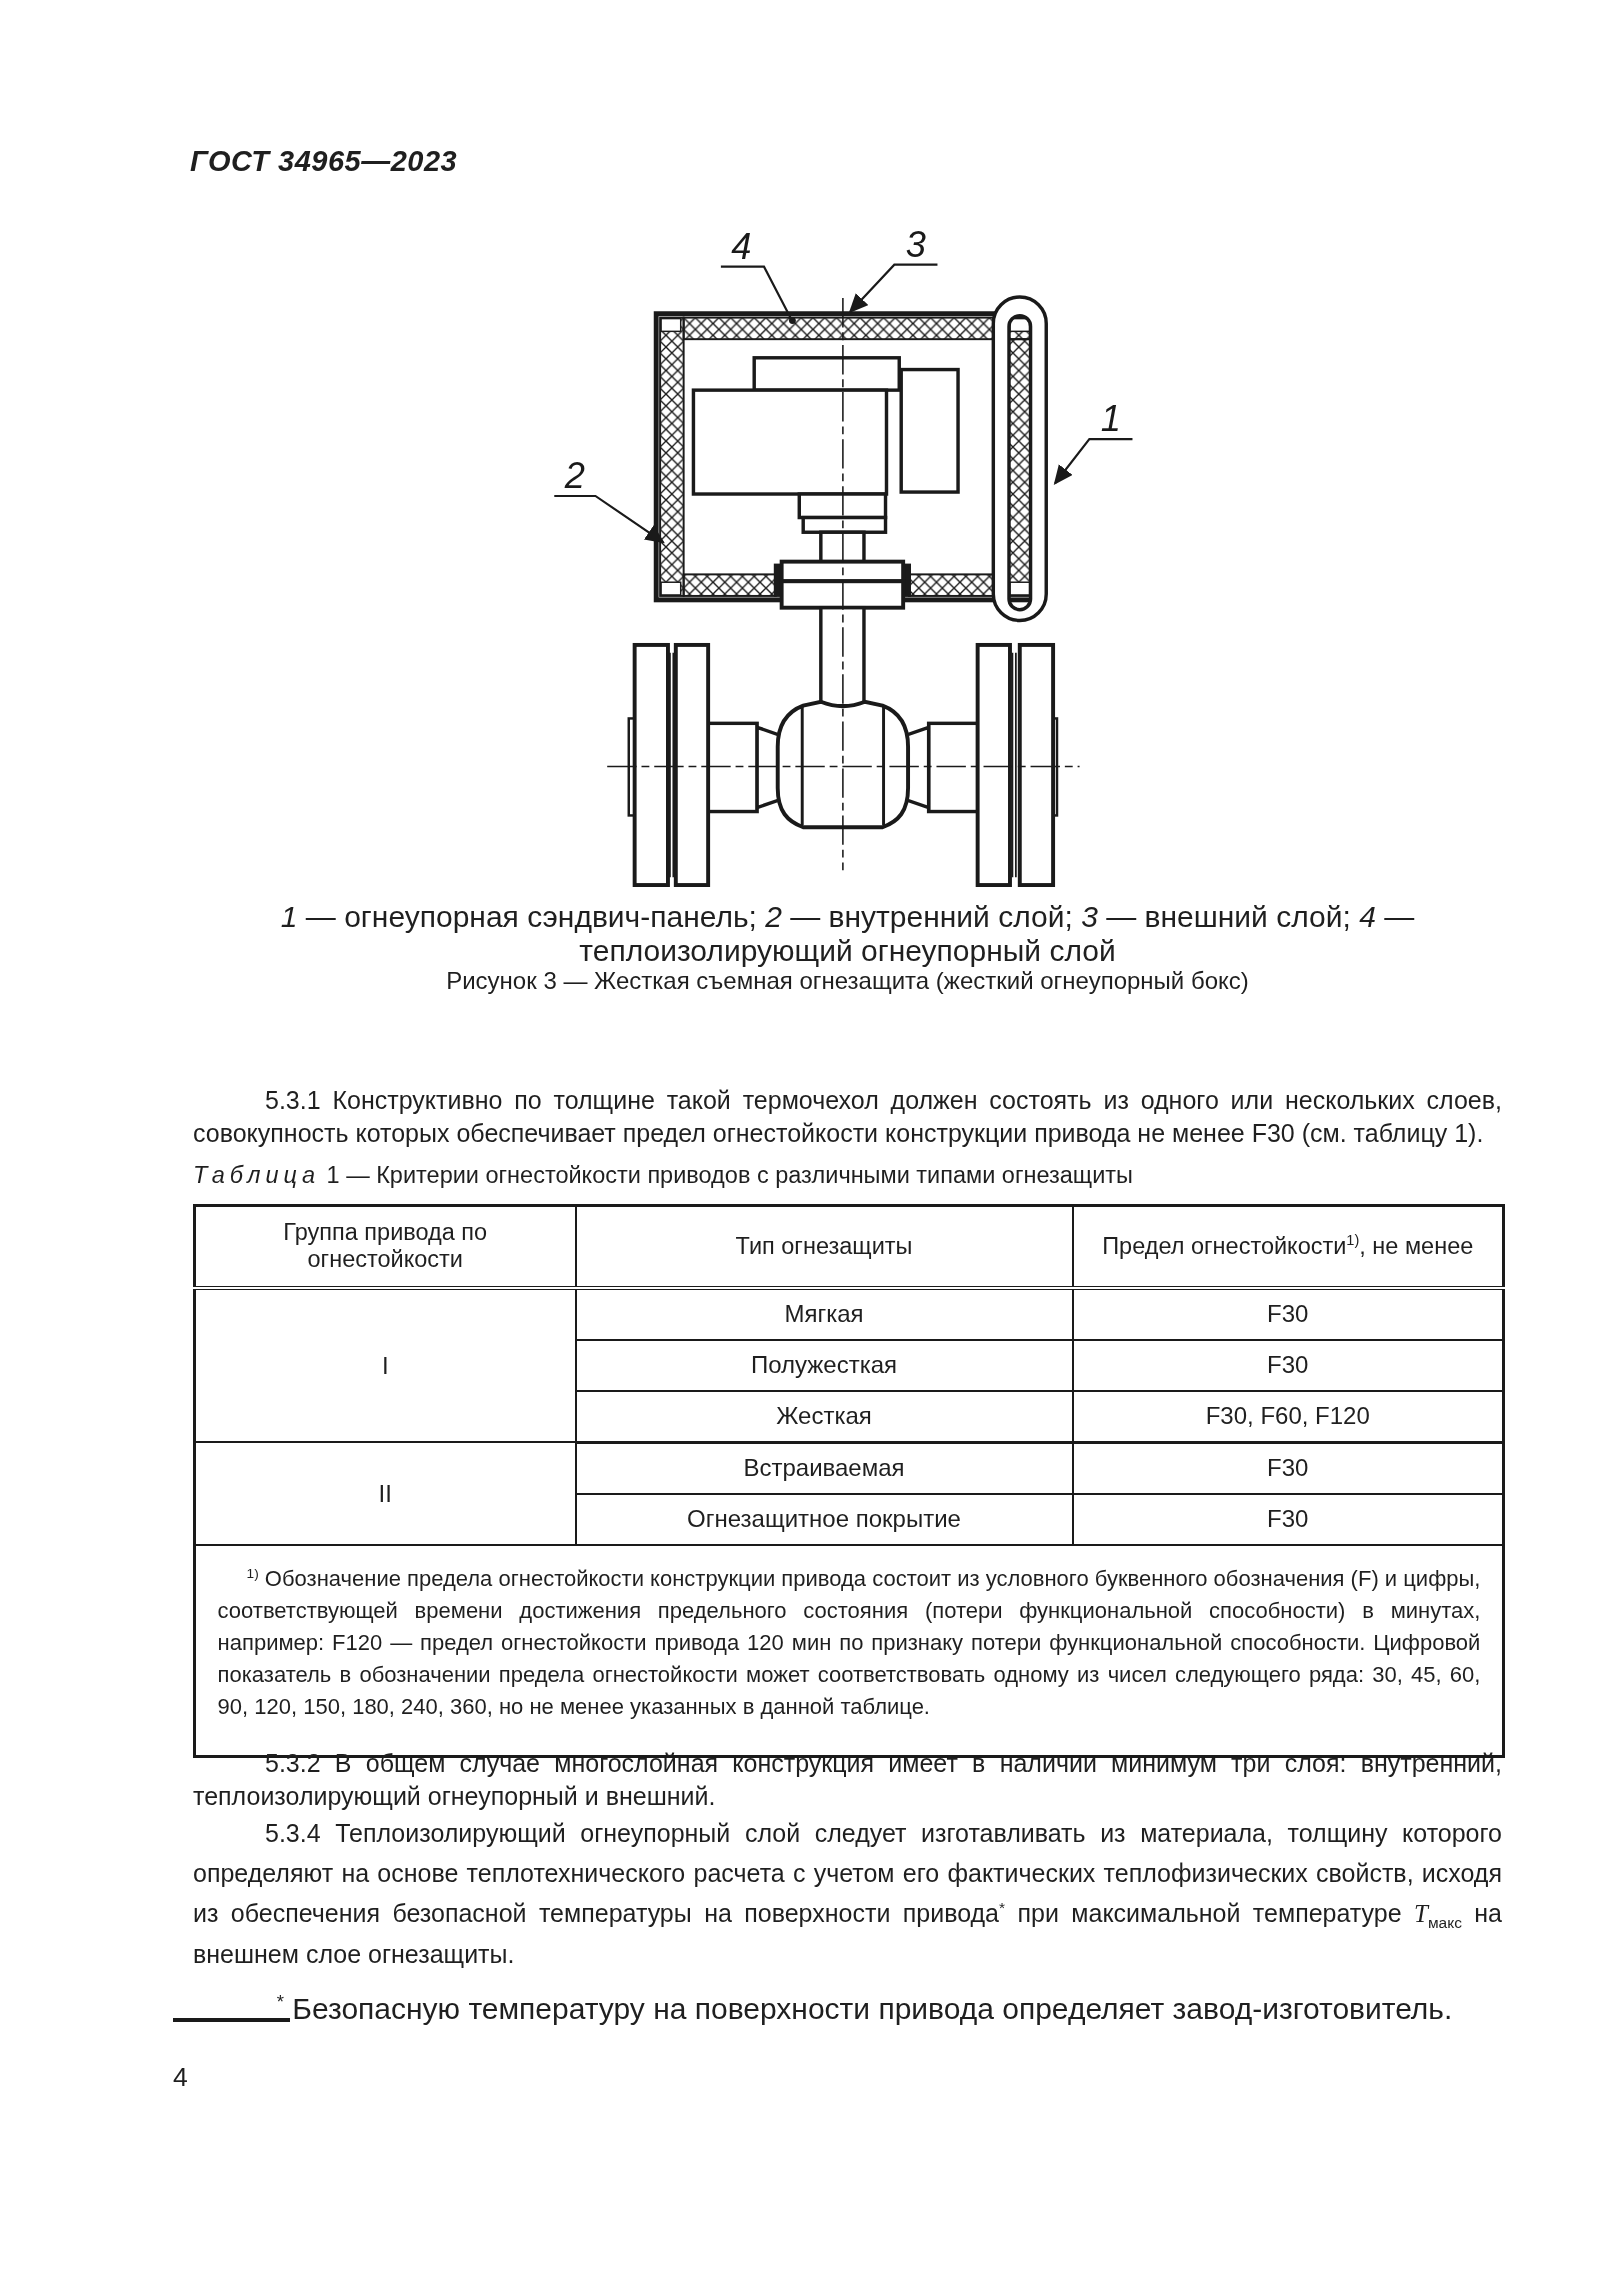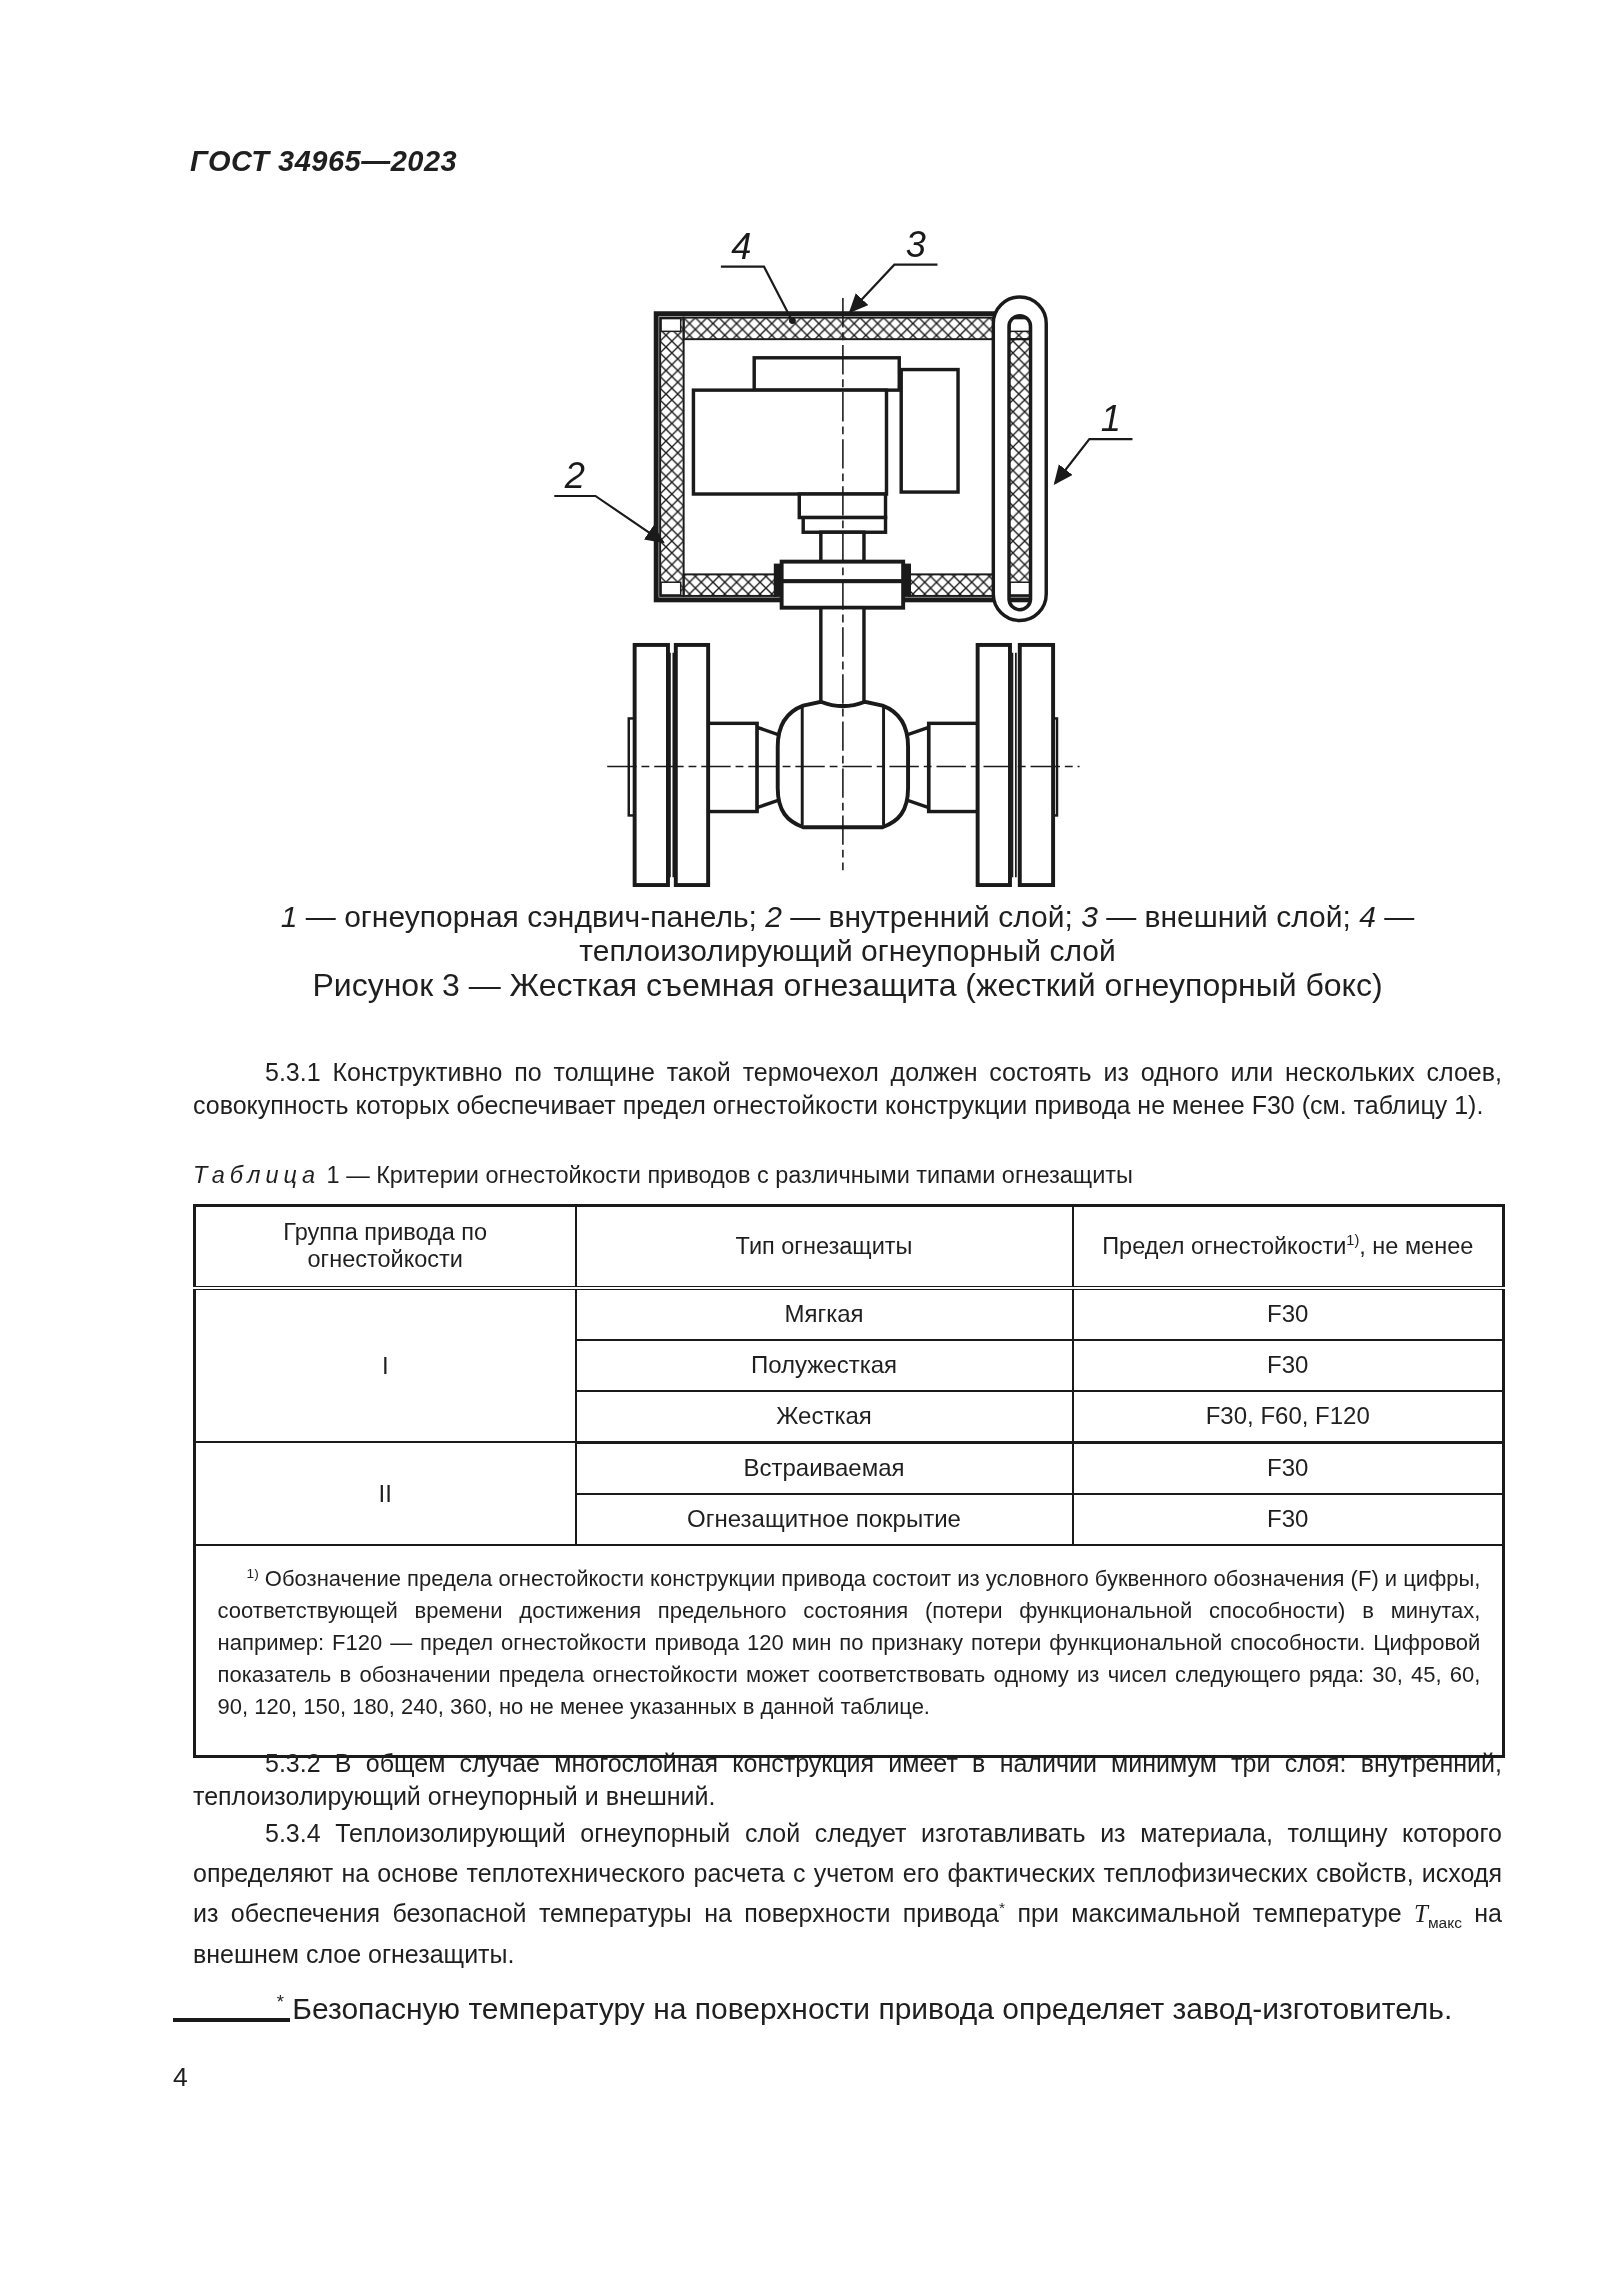--- a/index.html
+++ b/index.html
@@ -4,21 +4,21 @@
 <style>
   html,body{margin:0;padding:0;}
   body{
     width:1621px;height:2293px;background:#ffffff;position:relative;
     font-family:"Liberation Sans", sans-serif;color:#1f1f1f;overflow:hidden;
   }
   .abs{position:absolute;}
   .doc-header{left:190px;top:145px;font-size:29px;font-weight:bold;letter-spacing:0.5px;font-style:italic;}
   .legend-line{left:193px;top:900px;width:1309px;text-align:center;font-size:30px;}
   .legend-line i{font-style:italic;}
-  .fig-caption{left:193px;top:967px;width:1309px;text-align:center;font-size:32px;}
+  .fig-caption{left:193px;top:967px;width:1309px;text-align:center;font-size:24px;}
   .para{left:193px;width:1309px;font-size:25px;line-height:33px;text-align:justify;}
   .para p{margin:0;text-indent:72px;}
   .p534-line{line-height:40px;}
   sup.fn{vertical-align:super;font-size:62%;line-height:0;}
   sub.t{vertical-align:sub;font-size:62%;line-height:0;}
   .tvar{font-style:italic;font-family:"Liberation Serif", serif;}
   .tab-caption{left:193px;top:1162px;font-size:23.5px;}
   .tab-caption .sp{letter-spacing:4.9px;font-style:italic;}
   table.gost{
     position:absolute;left:193px;top:1204px;width:1309px;
@@ -138,21 +138,21 @@
   <text class="co" x="377" y="114" text-anchor="middle">4</text>
   <text class="co" x="555" y="112" text-anchor="middle">3</text>
   <text class="co" x="754" y="290" text-anchor="middle">1</text>
   <text class="co" x="207" y="348" text-anchor="middle">2</text>
 </svg>
 
 <div class="abs legend-line"><i>1</i><span> — огнеупорная сэндвич-панель; </span><i>2</i><span> — внутренний слой; </span><i>3</i><span> — внешний слой; </span><i>4</i><span> — теплоизолирующий огнеупорный слой</span></div>
 
 <div class="abs fig-caption">Рисунок 3 — Жесткая съемная огнезащита (жесткий огнеупорный бокс)</div>
 
-<div class="abs para" style="top:1056px;">
+<div class="abs para" style="top:1084px;">
   <p>5.3.1 Конструктивно по толщине такой термочехол должен состоять из одного или нескольких слоев, совокупность которых обеспечивает предел огнестойкости конструкции привода не менее F30 (см. таблицу 1).</p>
 </div>
 
 <div class="abs tab-caption"><span class="sp">Таблица</span><span> 1 — Критерии огнестойкости приводов с различными типами огнезащиты</span></div>
 
 <table class="gost">
   <colgroup>
       <col style="width:381px">
       <col style="width:497px">
       <col style="width:431px">

